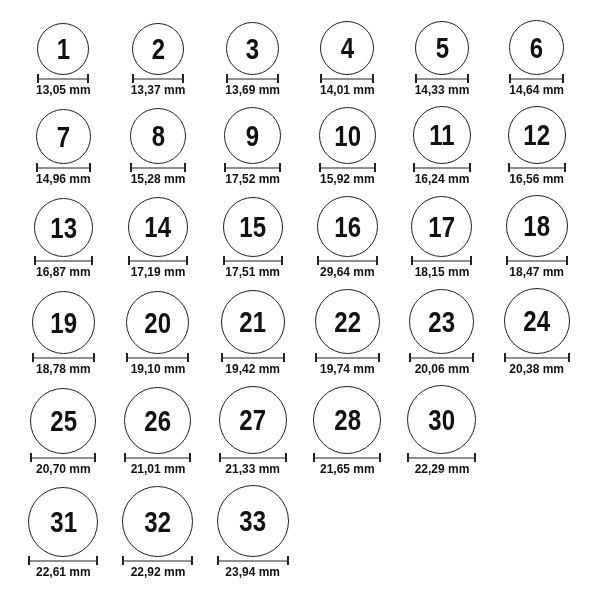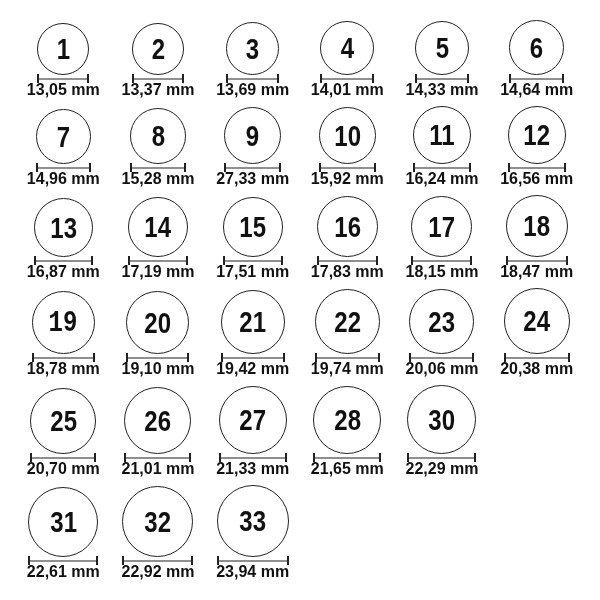--- a/index.html
+++ b/index.html
@@ -55,21 +55,21 @@
     position: absolute;
     top: 0; bottom: 0;
     width: 2px;
     background: var(--tick, #222222);
   }
   .measure::before { left: 0; }
   .measure::after  { right: 0; }
   .mm-label {
     margin-top: 1px;
     font-weight: 700;
-    font-size: 16px;
+    font-size: 12px;
     line-height: 12px;
     color: var(--text, #111111);
     white-space: nowrap;
   }
 </style>
 </head>
 <body>
 
 <div class="chart">
     <div class="row">
@@ -129,21 +129,21 @@
           <span class="num">8</span>
         </div>
         <div class="measure" style="width: 56px;"></div>
         <div class="mm-label">15,28 mm</div>
       </div>
       <div class="cell">
         <div class="circle" style="width: 57px; height: 57px;">
           <span class="num">9</span>
         </div>
         <div class="measure" style="width: 57px;"></div>
-        <div class="mm-label">27,33 mm</div>
+        <div class="mm-label">17,52 mm</div>
       </div>
       <div class="cell">
         <div class="circle" style="width: 57px; height: 57px;">
           <span class="num">10</span>
         </div>
         <div class="measure" style="width: 57px;"></div>
         <div class="mm-label">15,92 mm</div>
       </div>
       <div class="cell">
         <div class="circle" style="width: 58px; height: 58px;">
@@ -180,40 +180,40 @@
           <span class="num">15</span>
         </div>
         <div class="measure" style="width: 60px;"></div>
         <div class="mm-label">17,51 mm</div>
       </div>
       <div class="cell">
         <div class="circle" style="width: 61px; height: 61px;">
           <span class="num">16</span>
         </div>
         <div class="measure" style="width: 61px;"></div>
-        <div class="mm-label">17,83 mm</div>
+        <div class="mm-label">29,64 mm</div>
       </div>
       <div class="cell">
         <div class="circle" style="width: 61px; height: 61px;">
           <span class="num">17</span>
         </div>
         <div class="measure" style="width: 61px;"></div>
         <div class="mm-label">18,15 mm</div>
       </div>
       <div class="cell">
         <div class="circle" style="width: 62px; height: 62px;">
           <span class="num">18</span>
         </div>
         <div class="measure" style="width: 62px;"></div>
         <div class="mm-label">18,47 mm</div>
       </div>
     </div>
     <div class="row">
       <div class="cell">
-        <div class="circle" style="width: 63px; height: 63px; font-family: Liberation Mono, monospace;">
+        <div class="circle" style="width: 63px; height: 63px;">
           <span class="num">19</span>
         </div>
         <div class="measure" style="width: 63px;"></div>
         <div class="mm-label">18,78 mm</div>
       </div>
       <div class="cell">
         <div class="circle" style="width: 63px; height: 63px;">
           <span class="num">20</span>
         </div>
         <div class="measure" style="width: 63px;"></div>

